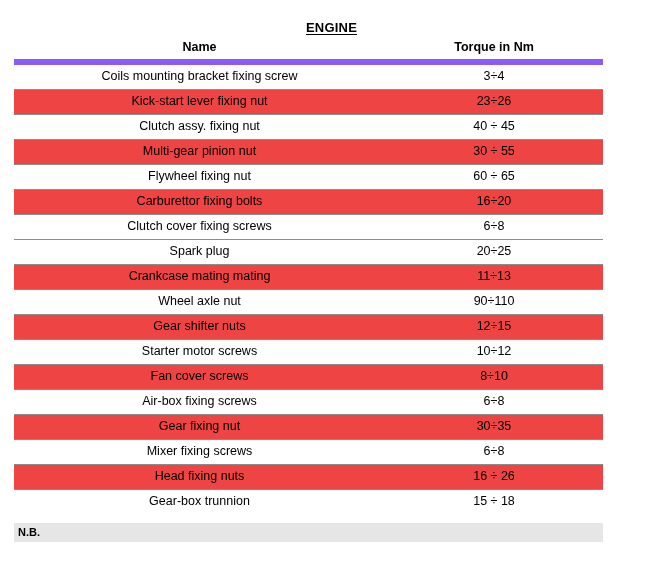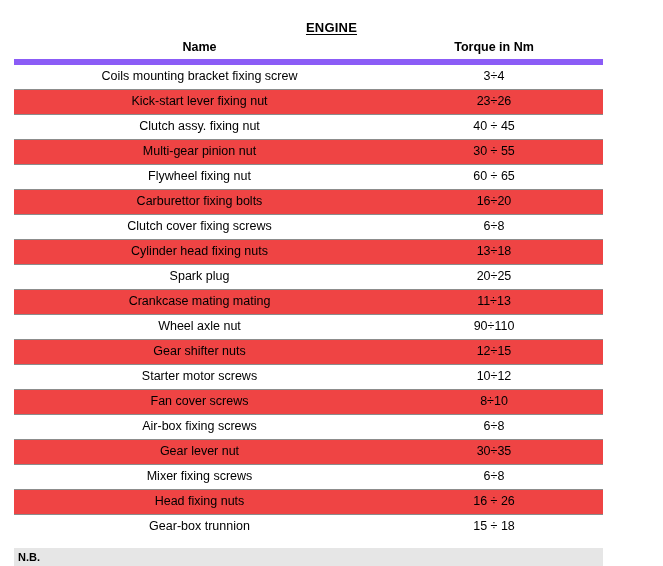--- a/index.html
+++ b/index.html
@@ -78,21 +78,21 @@
     border-bottom: none;
   }
 
   
   .nb-band {
     position: relative;
     width: 589px;
     margin-left: 14px;
     margin-top: 9px;
     background: #e6e6e6;
-    height: 35px;
+    height: 19px;
     line-height: 19px;
     font-size: 11px;
     font-weight: bold;
     padding-left: 4px;
     box-sizing: border-box;
   }
   .nb-band .nb-text {
     display: inline-block;
   }
 </style>
@@ -139,24 +139,20 @@
             <td>60 ÷ 65</td>
           </tr>
           <tr class="alt">
             <td>Carburettor fixing bolts</td>
             <td>16÷20</td>
           </tr>
           <tr>
             <td>Clutch cover fixing screws</td>
             <td>6÷8</td>
           </tr>
-          <tr class="alt">
-            <td>Cylinder head fixing nuts</td>
-            <td>13÷18</td>
-          </tr>
           <tr>
             <td>Spark plug</td>
             <td>20÷25</td>
           </tr>
           <tr class="alt">
             <td>Crankcase mating mating</td>
             <td>11÷13</td>
           </tr>
           <tr>
             <td>Wheel axle nut</td>
@@ -172,21 +168,21 @@
           </tr>
           <tr class="alt">
             <td>Fan cover screws</td>
             <td>8÷10</td>
           </tr>
           <tr>
             <td>Air-box fixing screws</td>
             <td>6÷8</td>
           </tr>
           <tr class="alt">
-            <td>Gear lever nut</td>
+            <td>Gear fixing nut</td>
             <td>30÷35</td>
           </tr>
           <tr>
             <td>Mixer fixing screws</td>
             <td>6÷8</td>
           </tr>
           <tr class="alt">
             <td>Head fixing nuts</td>
             <td>16 ÷ 26</td>
           </tr>

